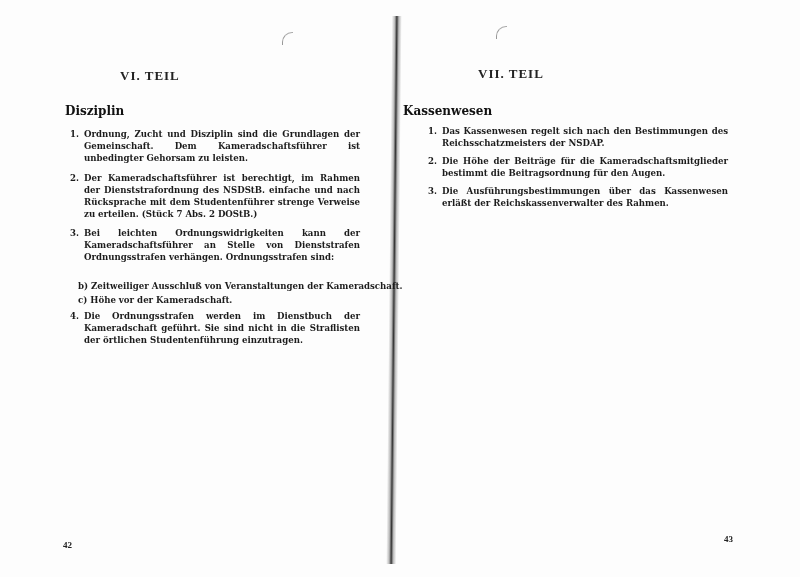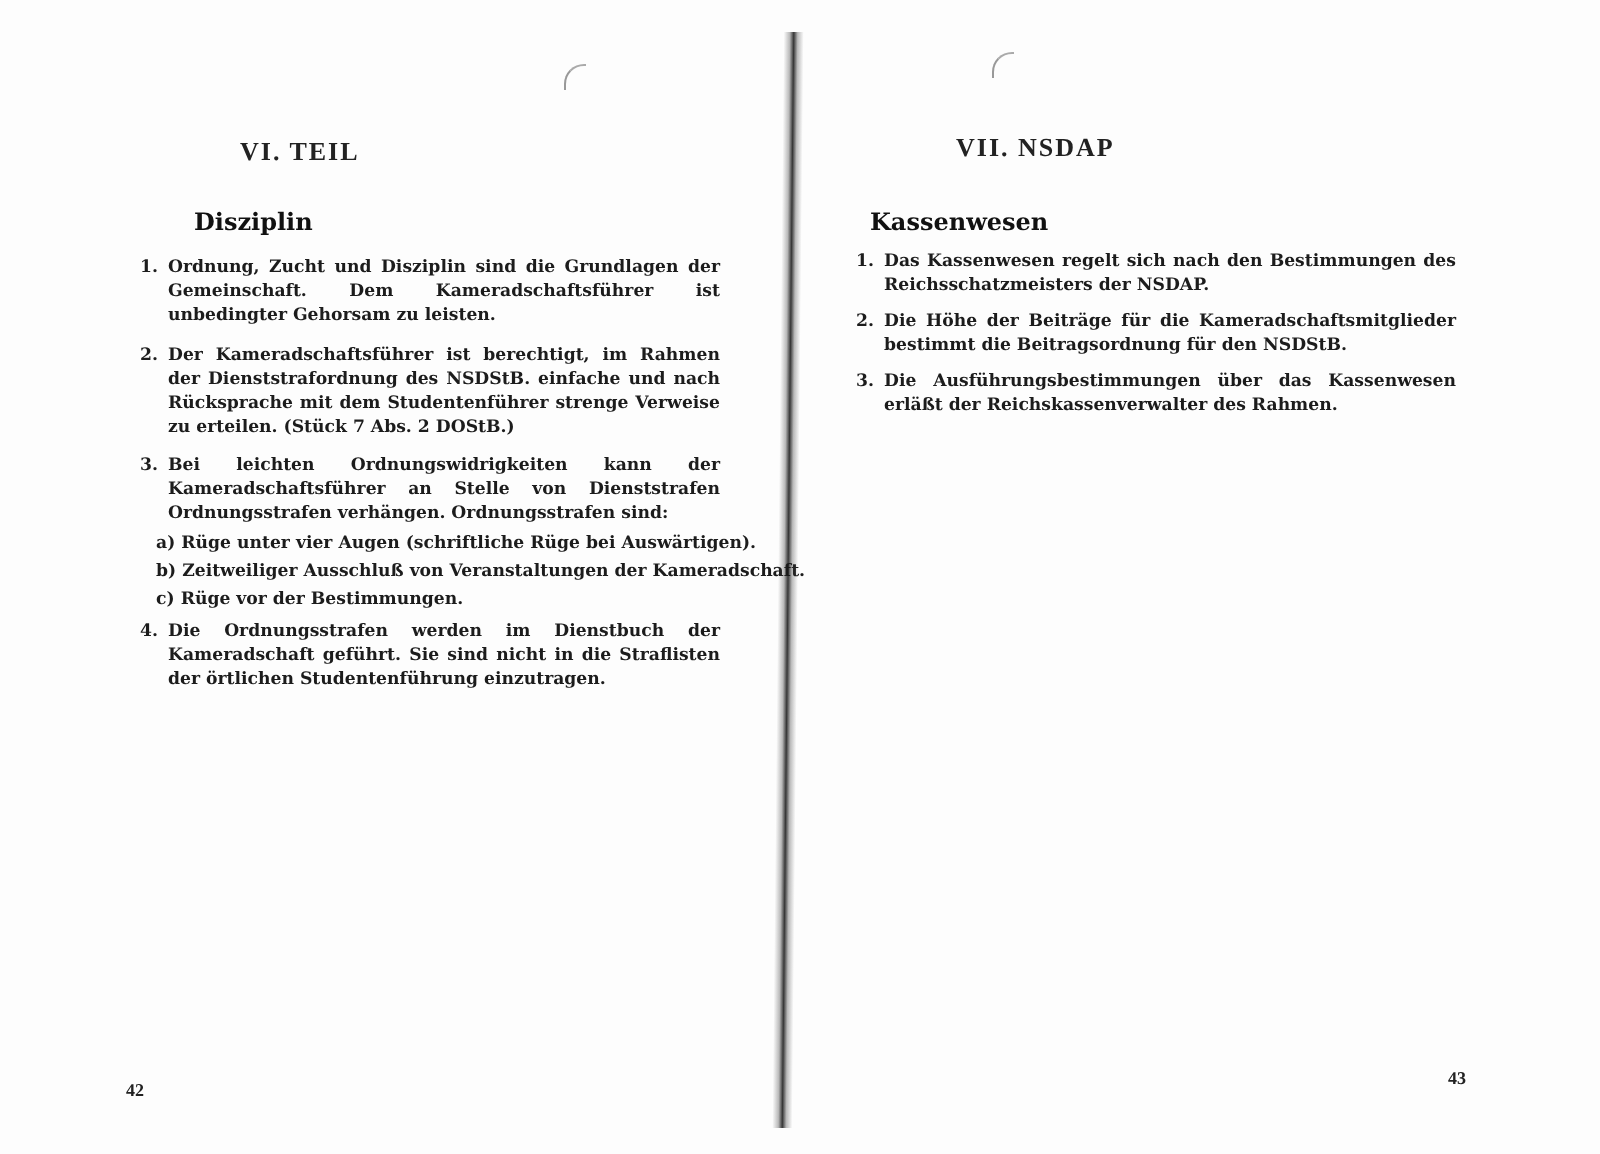--- a/index.html
+++ b/index.html
@@ -22,21 +22,21 @@
       position: absolute; width: 10px; height: 12px;
       border-left: 1.5px solid #999; border-top: 1.5px solid #aaa;
       border-radius: 10px 0 0 0;
     }
     .part-title {
       position: absolute; font-size: 13px; font-weight: bold; letter-spacing: 1px;
       font-family: "Liberation Serif", serif; color: #222;
     }
     .section-title {
       position: absolute; font-size: 12px; font-weight: bold;
-      font-family: "DejaVu Serif", serif; color: #111; margin-left: 32px;
+      font-family: "DejaVu Serif", serif; color: #111;
     }
     .item {
       position: absolute; font-size: 8.6px; line-height: 12px;
       font-family: "DejaVu Serif", serif; font-weight: bold; color: #1c1c1c;
       text-align: justify;
     }
     .item .num { position: absolute; left: -14px; top: 0; }
     .sub { position: absolute; font-size: 8.6px; line-height: 12px; font-family: "DejaVu Serif", serif; font-weight: bold; color: #1c1c1c; white-space: nowrap; }
     .page-num {
       position: absolute; font-size: 9px; font-weight: bold;
@@ -59,55 +59,51 @@
     </div>
     <div class="item" style="left:84px; top:172px; width:276px;">
       <span class="num">2.</span>
       <span>Der Kameradschaftsführer ist berechtigt, im Rahmen der Dienststrafordnung des NSDStB. einfache und nach Rücksprache mit dem Studentenführer strenge Verweise zu erteilen. (Stück 7 Abs. 2 DOStB.)</span>
     </div>
     <div class="item" style="left:84px; top:227px; width:276px;">
       <span class="num">3.</span>
       <span>Bei leichten Ordnungswidrigkeiten kann der Kameradschaftsführer an Stelle von Dienststrafen Ordnungsstrafen verhängen. Ordnungsstrafen sind:</span>
     </div>
 
-    <div class="sub" style="left:78px; top:266px;">
-      <span>a)</span>
-      <span>Rüge unter vier Augen (schriftliche Rüge bei Auswärtigen).</span>
-    </div>
     <div class="sub" style="left:78px; top:280px;">
       <span>b)</span>
       <span>Zeitweiliger Ausschluß von Veranstaltungen der Kameradschaft.</span>
     </div>
     <div class="sub" style="left:78px; top:294px;">
       <span>c)</span>
-      <span>Rüge vor der Bestimmungen.</span>
+      <span>Höhe vor der Kameradschaft.</span>
     </div>
 
     <div class="item" style="left:84px; top:310px; width:276px;">
       <span class="num">4.</span>
       <span>Die Ordnungsstrafen werden im Dienstbuch der Kameradschaft geführt. Sie sind nicht in die Straflisten der örtlichen Studentenführung einzutragen.</span>
     </div>
 
     <div class="page-num" style="left:63px; top:540px;">42</div>
   </div>
 
   <div class="gutter"></div>
 
   <div class="page page-right">
     <div class="mark" style="left:98px; top:26px;"></div>
-    <div class="part-title" style="left:80px; top:66px;">VII. NSDAP</div>
+    <div class="part-title" style="left:80px; top:66px;">VII. TEIL</div>
     <div class="section-title" style="left:5px; top:104px;">Kassenwesen</div>
 
     <div class="item" style="left:44px; top:125px; width:286px;">
       <span class="num">1.</span>
       <span>Das Kassenwesen regelt sich nach den Bestimmungen des Reichsschatzmeisters der NSDAP.</span>
     </div>
     <div class="item" style="left:44px; top:155px; width:286px;">
       <span class="num">2.</span>
-      <span>Die Höhe der Beiträge für die Kameradschaftsmitglieder bestimmt die Beitragsordnung für den NSDStB.</span>
+      <span>Die Höhe der Beiträge für die Kameradschaftsmitglieder bestimmt die Beitragsordnung für den Augen.</span>
     </div>
     <div class="item" style="left:44px; top:185px; width:286px;">
       <span class="num">3.</span>
       <span>Die Ausführungsbestimmungen über das Kassenwesen erläßt der Reichskassenverwalter des Rahmen.</span>
     </div>
 
     <div class="page-num" style="left:326px; top:534px;">43</div>
   </div>
 
 </div>

